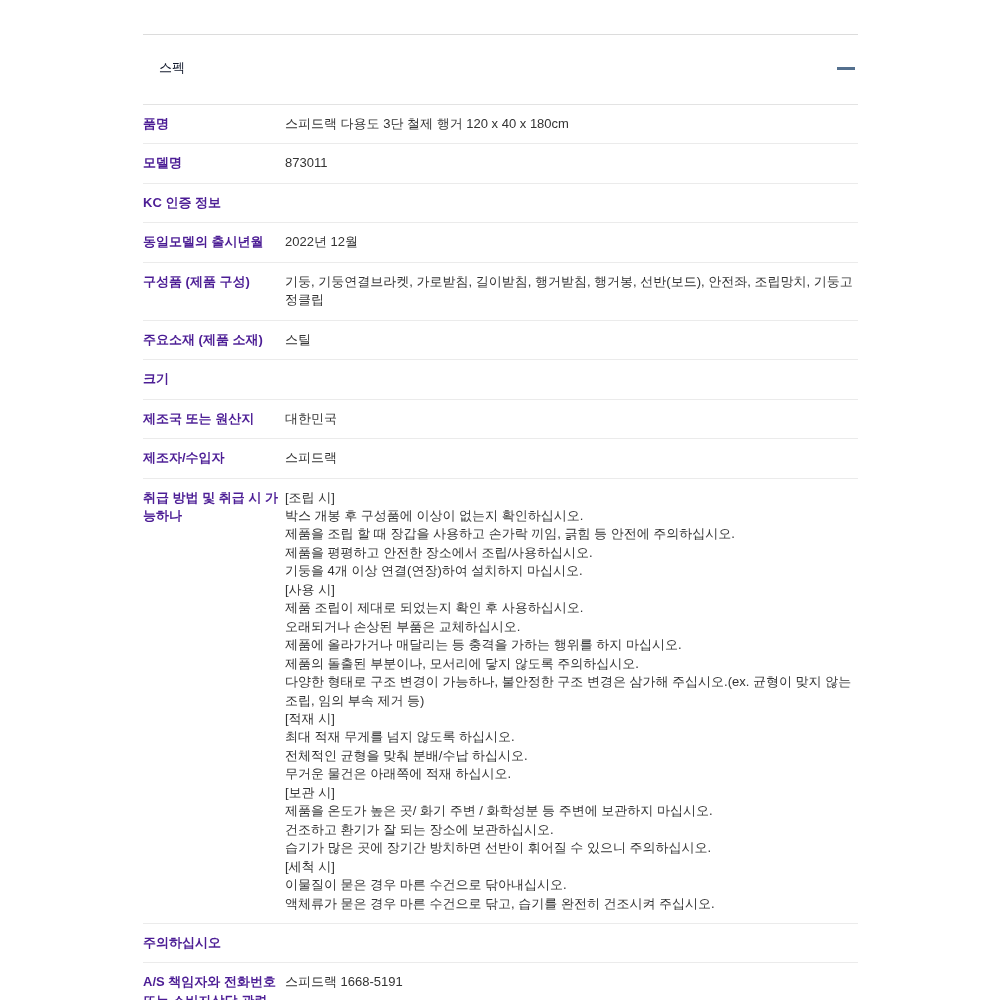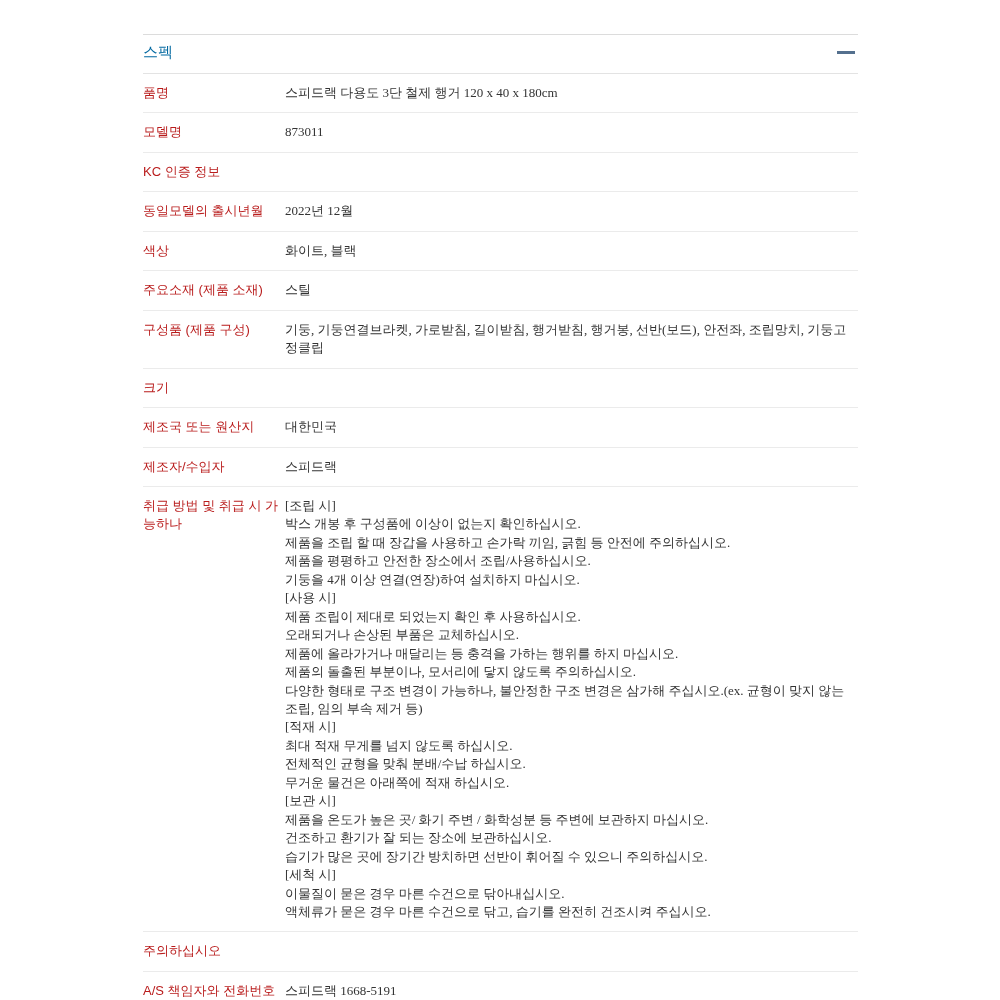--- a/index.html
+++ b/index.html
@@ -18,24 +18,24 @@
   }
   .spec-header {
     display: flex;
     justify-content: space-between;
     align-items: center;
     border-top: 1px solid #dcdcdc;
     border-bottom: 1px solid #e3e3e3;
     padding: 8px 0 11px 0;
   }
   .spec-title {
-    margin: 0;
-    font-size: 15px;
+    margin: 16px;
+    font-size: 13px;
     font-weight: 400;
-    color: #0369a1;
+    color: #0f172a;
     letter-spacing: 0;
   }
   .collapse-btn {
     background: none;
     border: none;
     padding: 8px 3px;
     margin: 0;
     cursor: pointer;
     line-height: 0;
   }
@@ -56,32 +56,31 @@
     font-size: 13px;
     line-height: 1.42;
     color: #333333;
   }
   .spec-row:last-child {
     border-bottom: none;
   }
   .spec-label {
     flex: 0 0 142px;
     width: 142px;
-    font-weight: 400;
-    color: #b91c1c;
+    font-weight: 700;
+    color: #4c1d95;
     word-break: break-all;
     box-sizing: border-box;
     padding-right: 6px;
   }
   .spec-value {
     flex: 1;
     color: #333333;
     word-break: break-all;
     white-space: pre-line;
-    font-family: Liberation Serif, serif;
   }
 </style>
 </head>
 <body>
 
 <div class="spec-section">
 
   <div class="spec-header">
     <h2 class="spec-title">스펙</h2>
     <button class="collapse-btn">
@@ -103,33 +102,29 @@
 
     <div class="spec-row">
       <div class="spec-label">KC 인증 정보</div>
     </div>
 
     <div class="spec-row">
       <div class="spec-label">동일모델의 출시년월</div>
       <div class="spec-value">2022년 12월</div>
     </div>
 
+
     <div class="spec-row">
-      <div class="spec-label">색상</div>
-      <div class="spec-value">화이트, 블랙</div>
+      <div class="spec-label">구성품 (제품 구성)</div>
+      <div class="spec-value">기둥, 기둥연결브라켓, 가로받침, 길이받침, 행거받침, 행거봉, 선반(보드), 안전좌, 조립망치, 기둥고정클립</div>
     </div>
 
     <div class="spec-row">
       <div class="spec-label">주요소재 (제품 소재)</div>
       <div class="spec-value">스틸</div>
-    </div>
-
-    <div class="spec-row">
-      <div class="spec-label">구성품 (제품 구성)</div>
-      <div class="spec-value">기둥, 기둥연결브라켓, 가로받침, 길이받침, 행거받침, 행거봉, 선반(보드), 안전좌, 조립망치, 기둥고정클립</div>
     </div>
 
     <div class="spec-row">
       <div class="spec-label">크기</div>
     </div>
 
     <div class="spec-row">
       <div class="spec-label">제조국 또는 원산지</div>
       <div class="spec-value">대한민국</div>
     </div>

